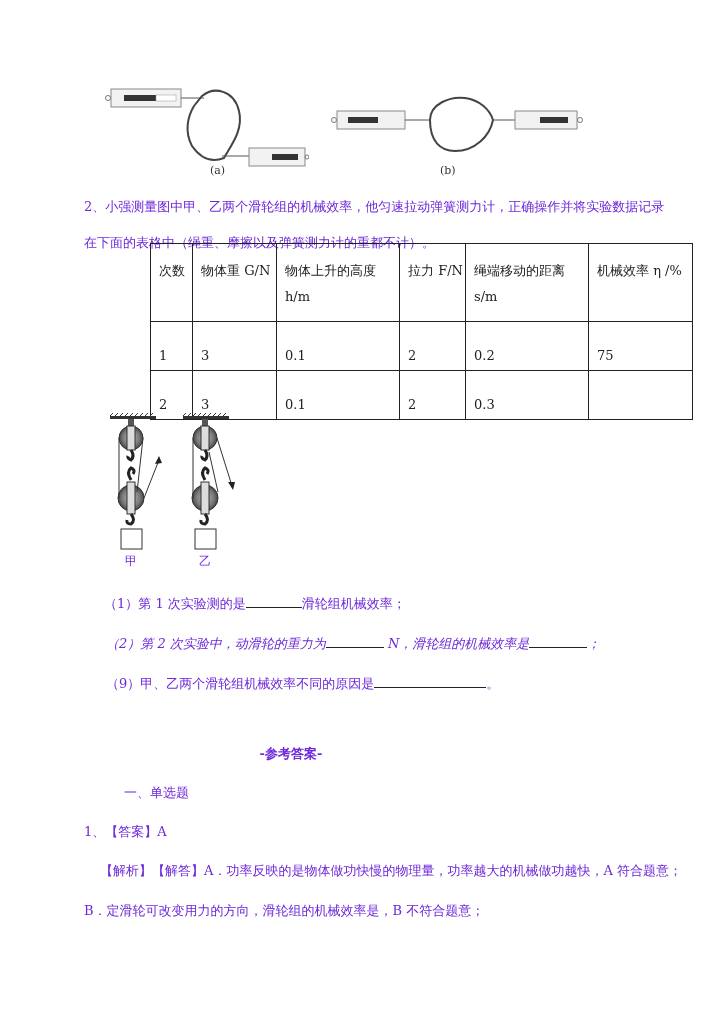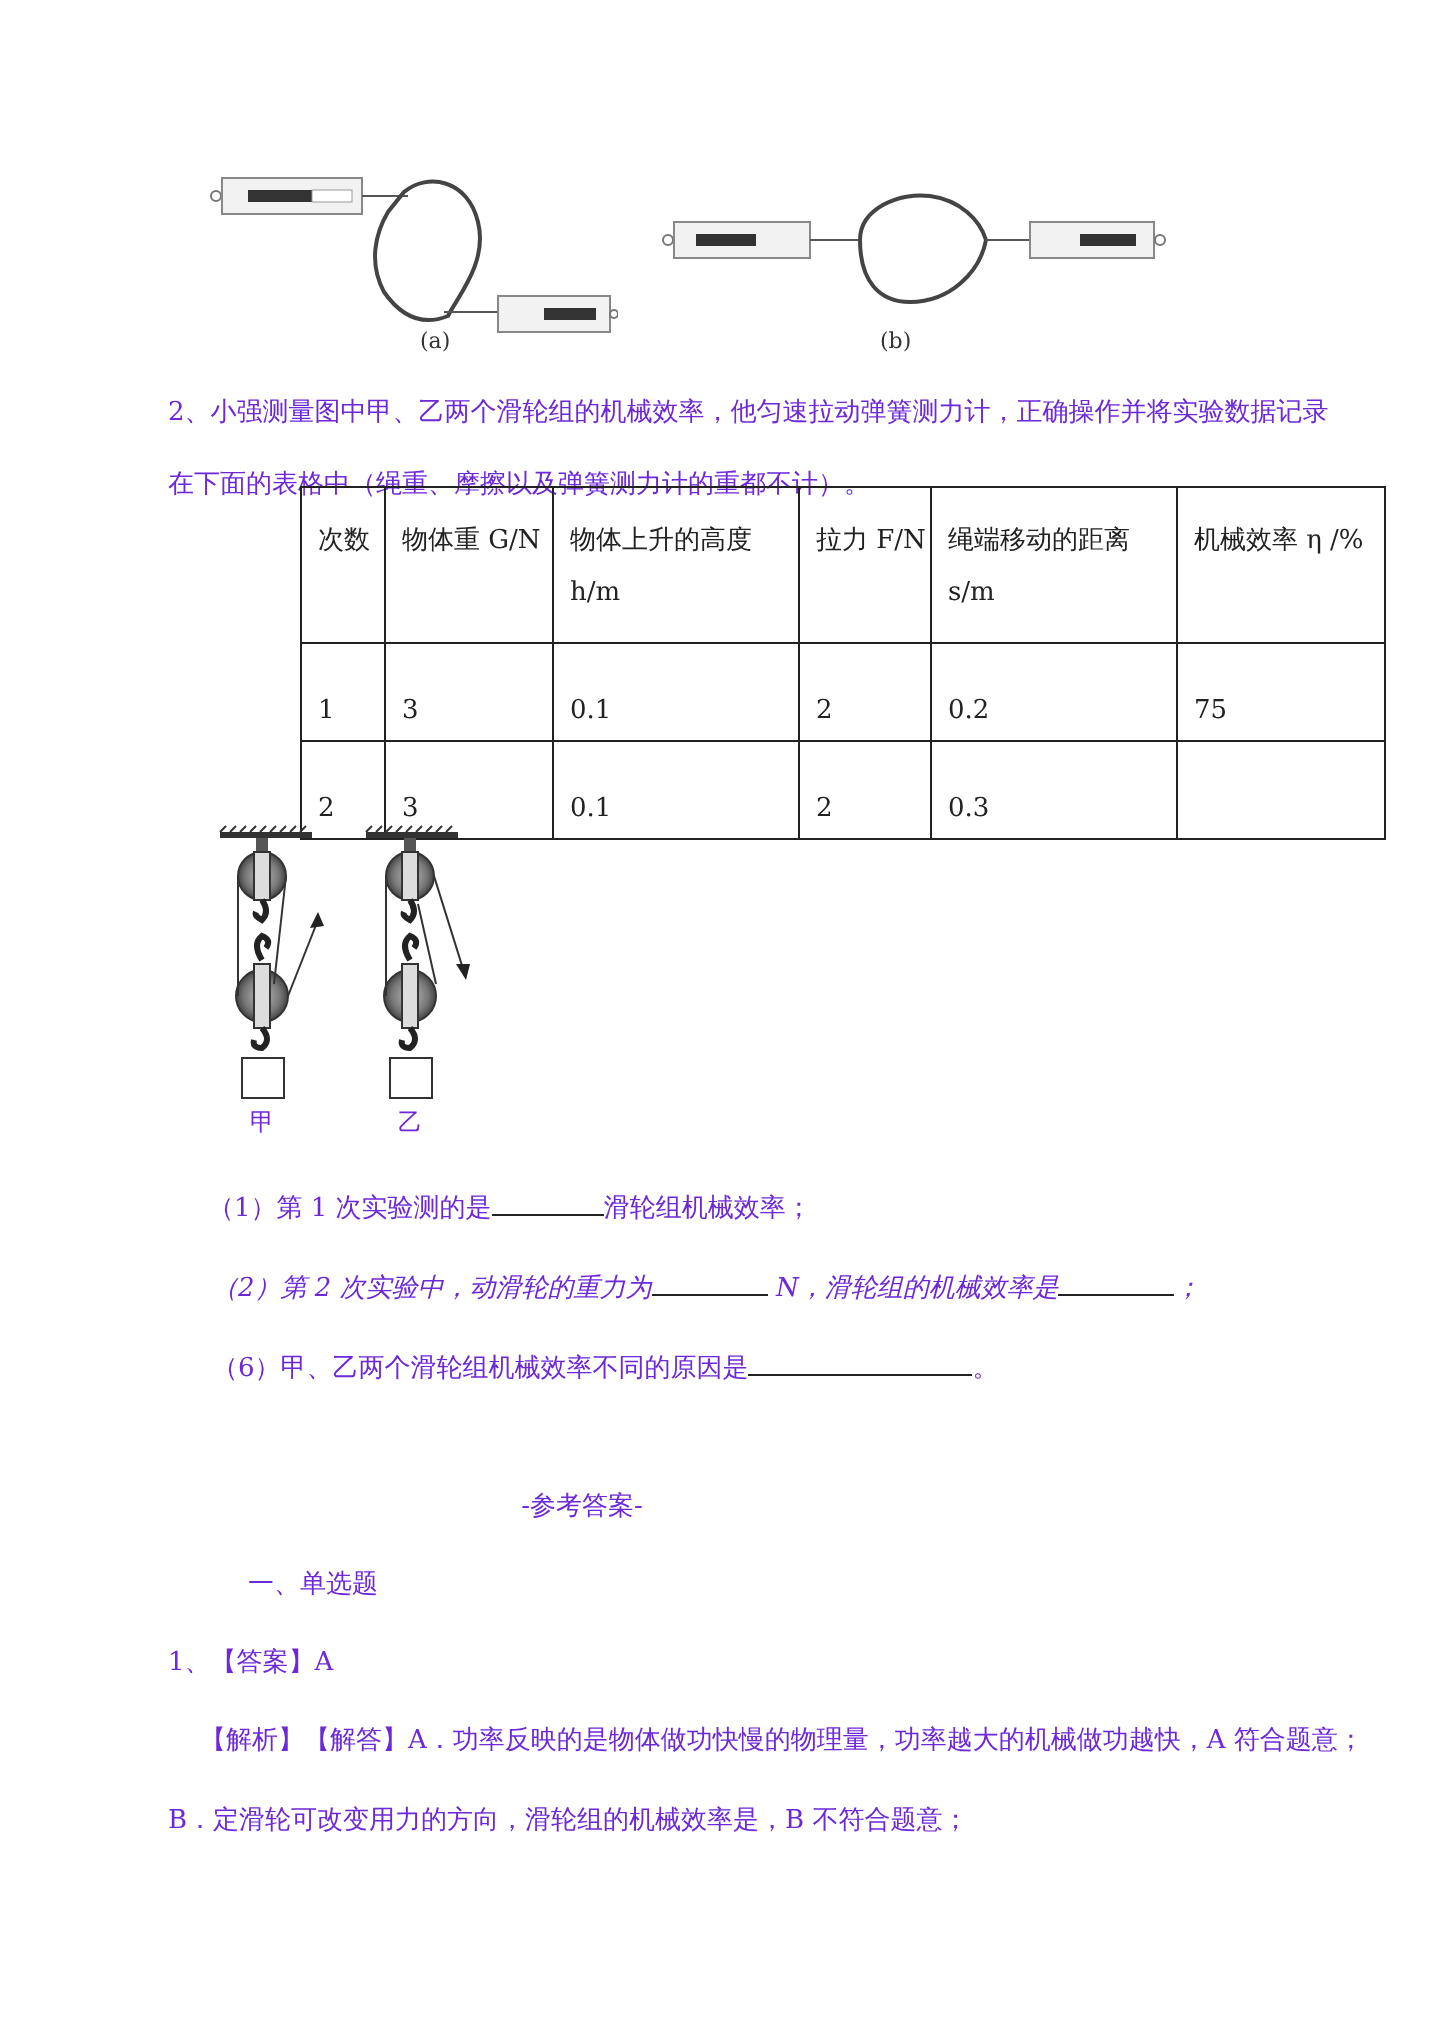--- a/index.html
+++ b/index.html
@@ -143,20 +143,20 @@
   <div class="abs txt" style="left:94px;top:140px;font-size:12px;">乙</div>
 </div>
 
 <div class="abs txt" style="left:104px;top:593px;">
   <span>（1）第 1 次实验测的是</span><span class="blank" style="width:56px;"></span><span>滑轮组机械效率；</span>
 </div>
 <div class="abs txt" style="left:106px;top:633px;font-style:italic;">
   <span>（2）第 2 次实验中，动滑轮的重力为</span><span class="blank" style="width:58px;"></span><span> N，滑轮组的机械效率是</span><span class="blank" style="width:58px;"></span><span>；</span>
 </div>
 <div class="abs txt" style="left:106px;top:673px;">
-  <span>（6）甲、乙两个滑轮组机械效率不同的原因是</span><span class="blank" style="width:112px;"></span><span>。</span>
+  <span>（9）甲、乙两个滑轮组机械效率不同的原因是</span><span class="blank" style="width:112px;"></span><span>。</span>
 </div>
 
-<div class="abs txt center" style="left:0;width:582px;top:745px;font-weight:normal;">-参考答案-</div>
+<div class="abs txt center" style="left:0;width:582px;top:745px;font-weight:bold;">-参考答案-</div>
 <div class="abs txt" style="left:84px;top:784px;margin-left:40px;">一、单选题</div>
 <div class="abs txt" style="left:84px;top:823px;">1、【答案】A</div>
 <div class="abs txt" style="left:100px;top:862px;text-align:right;">【解析】【解答】A．功率反映的是物体做功快慢的物理量，功率越大的机械做功越快，A 符合题意；</div>
 <div class="abs txt" style="left:84px;top:902px;">B．定滑轮可改变用力的方向，滑轮组的机械效率是，B 不符合题意；</div>
 
 </body></html>

